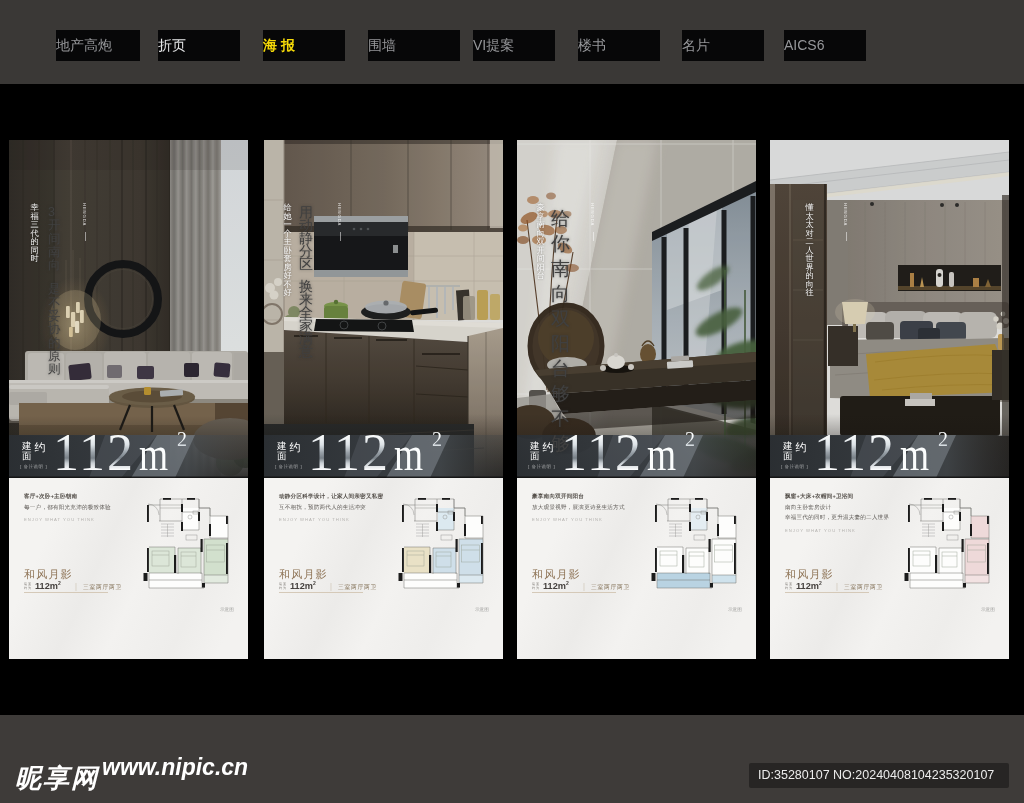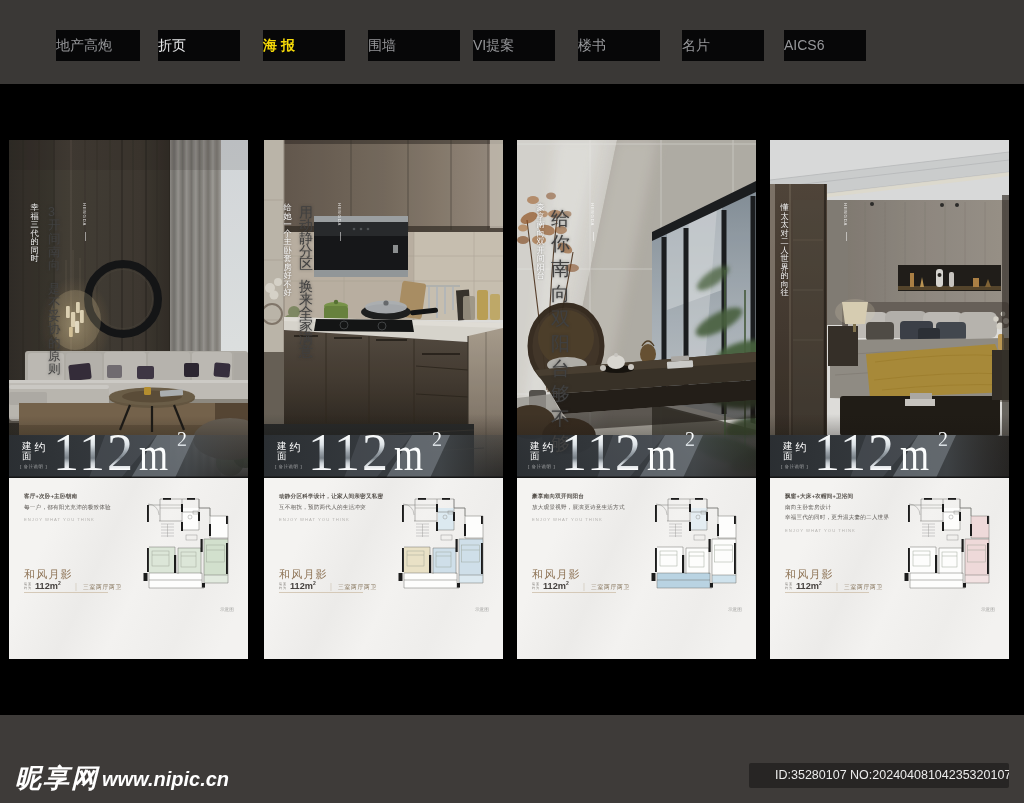--- a/index.html
+++ b/index.html
@@ -3,22 +3,22 @@
 <style>
 *{margin:0;padding:0;box-sizing:border-box}
 html,body{width:1024px;height:803px;background:#000;overflow:hidden}
 body{position:relative;font-family:"Liberation Sans",sans-serif}
 .topbar{position:absolute;left:0;top:0;width:1024px;height:84px;background:#3a3836}
 .tab{position:absolute;top:30px;width:82px;height:31px;background:#070708;color:#96979a;font-size:14px;line-height:31px;text-align:left}
 .tab.b{color:#e6e7e8;font-weight:normal}
 .tab.y{color:#f4d808;font-weight:bold;letter-spacing:4px}
 .botbar{position:absolute;left:0;top:715px;width:1024px;height:112px;background:#3e3b39}
 .nip{position:absolute;left:15px;top:46px;color:#fff;font-weight:bold;font-style:italic;font-size:26px;letter-spacing:2px}
-.url{position:absolute;left:102px;top:53px;color:#fff;font-weight:bold;font-style:italic;font-size:20px}
-.idbox{position:absolute;left:749px;top:48px;width:260px;height:25px;background:#272524;border-radius:2px;color:#ececec;font-size:12.5px;line-height:25px;padding-left:26px;white-space:nowrap;overflow:hidden}
+.url{position:absolute;left:102px;top:39px;color:#fff;font-weight:bold;font-style:italic;font-size:23px}
+.idbox{position:absolute;left:749px;top:48px;width:260px;height:25px;background:#272524;border-radius:2px;color:#ececec;font-size:12.5px;line-height:25px;padding-left:9px;white-space:nowrap;overflow:hidden}
 .poster{position:absolute;top:140px;width:239px;height:519px;background:#f1f0ee}
 .photo{position:absolute;left:0;top:0;width:239px;height:338px;overflow:hidden}
 .photo svg.scene{position:absolute;left:0;top:0}
 svg.band{position:absolute;left:0;top:288px}
 .vbig{position:absolute;word-break:break-all;text-align:left;color:#404040;top:66px;text-shadow:0 0 3px rgba(40,40,40,.5)}
 .vsmall{position:absolute;word-break:break-all;text-align:center;color:rgba(255,255,255,.95);top:64px;width:9px;font-size:8.2px;line-height:8.5px;text-shadow:0 0 2px rgba(40,40,40,.5)}
 .heng{position:absolute;left:73px;top:63px;writing-mode:vertical-rl;color:rgba(255,255,255,.8);font-size:4.2px;letter-spacing:.9px}
 .hline{position:absolute;left:75.5px;top:92px;width:1px;height:9px;background:rgba(255,255,255,.5)}
 .white{position:absolute;left:0;top:338px;width:239px;height:181px;background:linear-gradient(115deg,#f4f3f1 20%,#ecebe9 40%,#f3f2f0 55%,#eeedeb 75%,#f3f2f0 90%)}
 .l1{position:absolute;left:15px;top:353px;font-size:5.6px;font-weight:bold;color:#55504b;letter-spacing:.2px}
@@ -901,21 +901,21 @@
 <text x="25.5" y="23" font-size="11" fill="#fff">约</text>
 <text x="11" y="39.5" font-size="4.4" fill="rgba(255,255,255,.55)" letter-spacing=".6">[ 备注说明 ]</text>
 <text x="44" y="41.5" font-family="'Liberation Serif',serif" font-size="52" fill="url(#mt)" letter-spacing="2">112</text>
 <g transform="translate(130,41.5) scale(.78,1)">
           <text font-family="'Liberation Serif',serif" font-size="48" fill="url(#mt)">m</text>
         </g>
 <text x="168" y="18" font-family="'Liberation Serif',serif" font-size="20" fill="url(#mt)">2</text>
 <rect x="0" y="48.5" width="239" height="1.5" fill="#101010" opacity=".85"></rect>
 </svg>
 
-<div class="vsmall" style="left:10px">懂太太对二人世界的向往</div>
+<div class="vsmall" style="left:35px">懂太太对二人世界的向往</div>
 
 
 <div class="heng">HENGDA</div>
       <div class="hline"></div>
 </div>
 
 <div class="white"></div>
 <div class="l1">飘窗+大床+衣帽间+卫浴间</div>
 <div class="l2">南向主卧套房设计</div>
 <div class="l2" style="top:374px">幸福三代的同时，更升温夫妻的二人世界</div>

